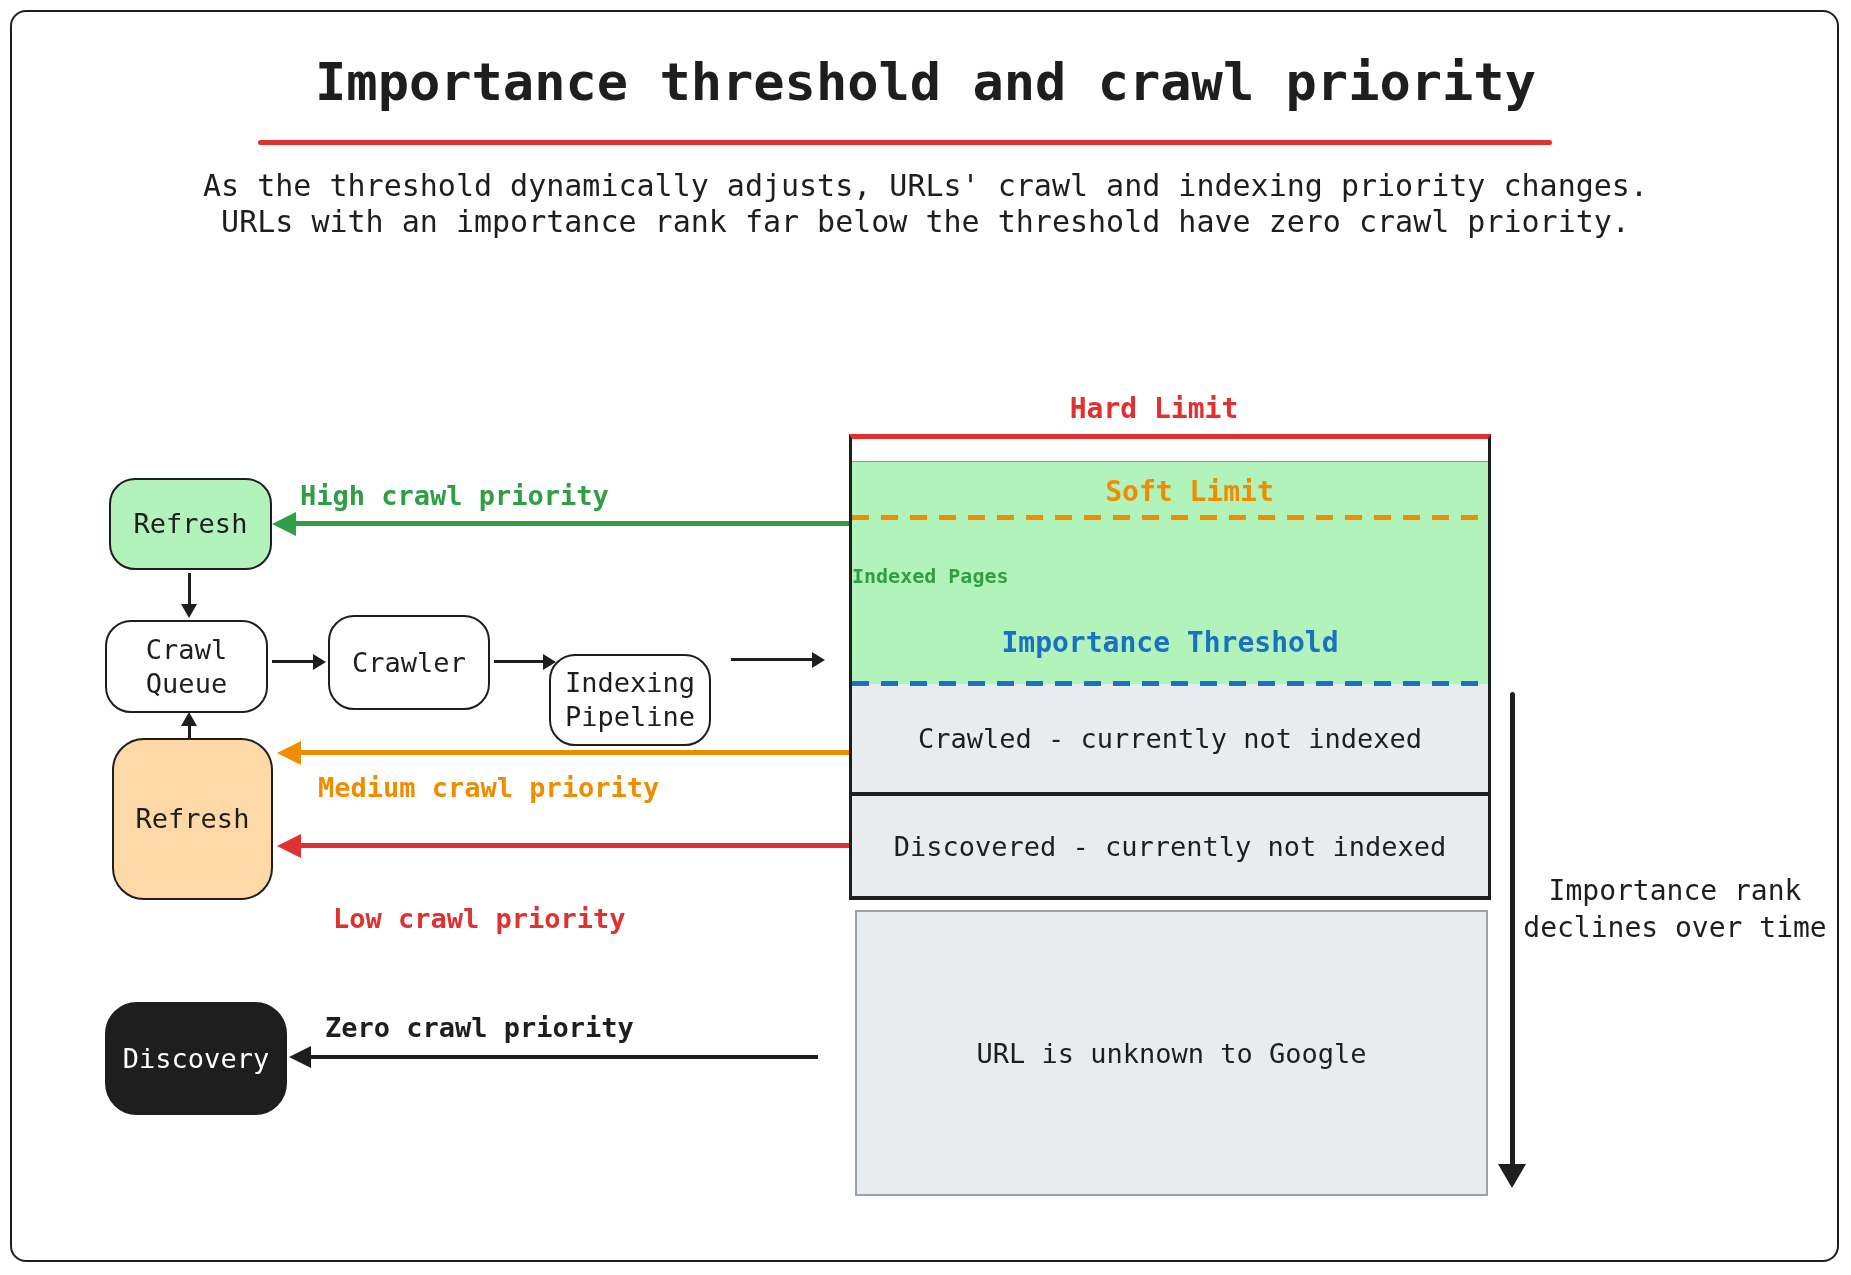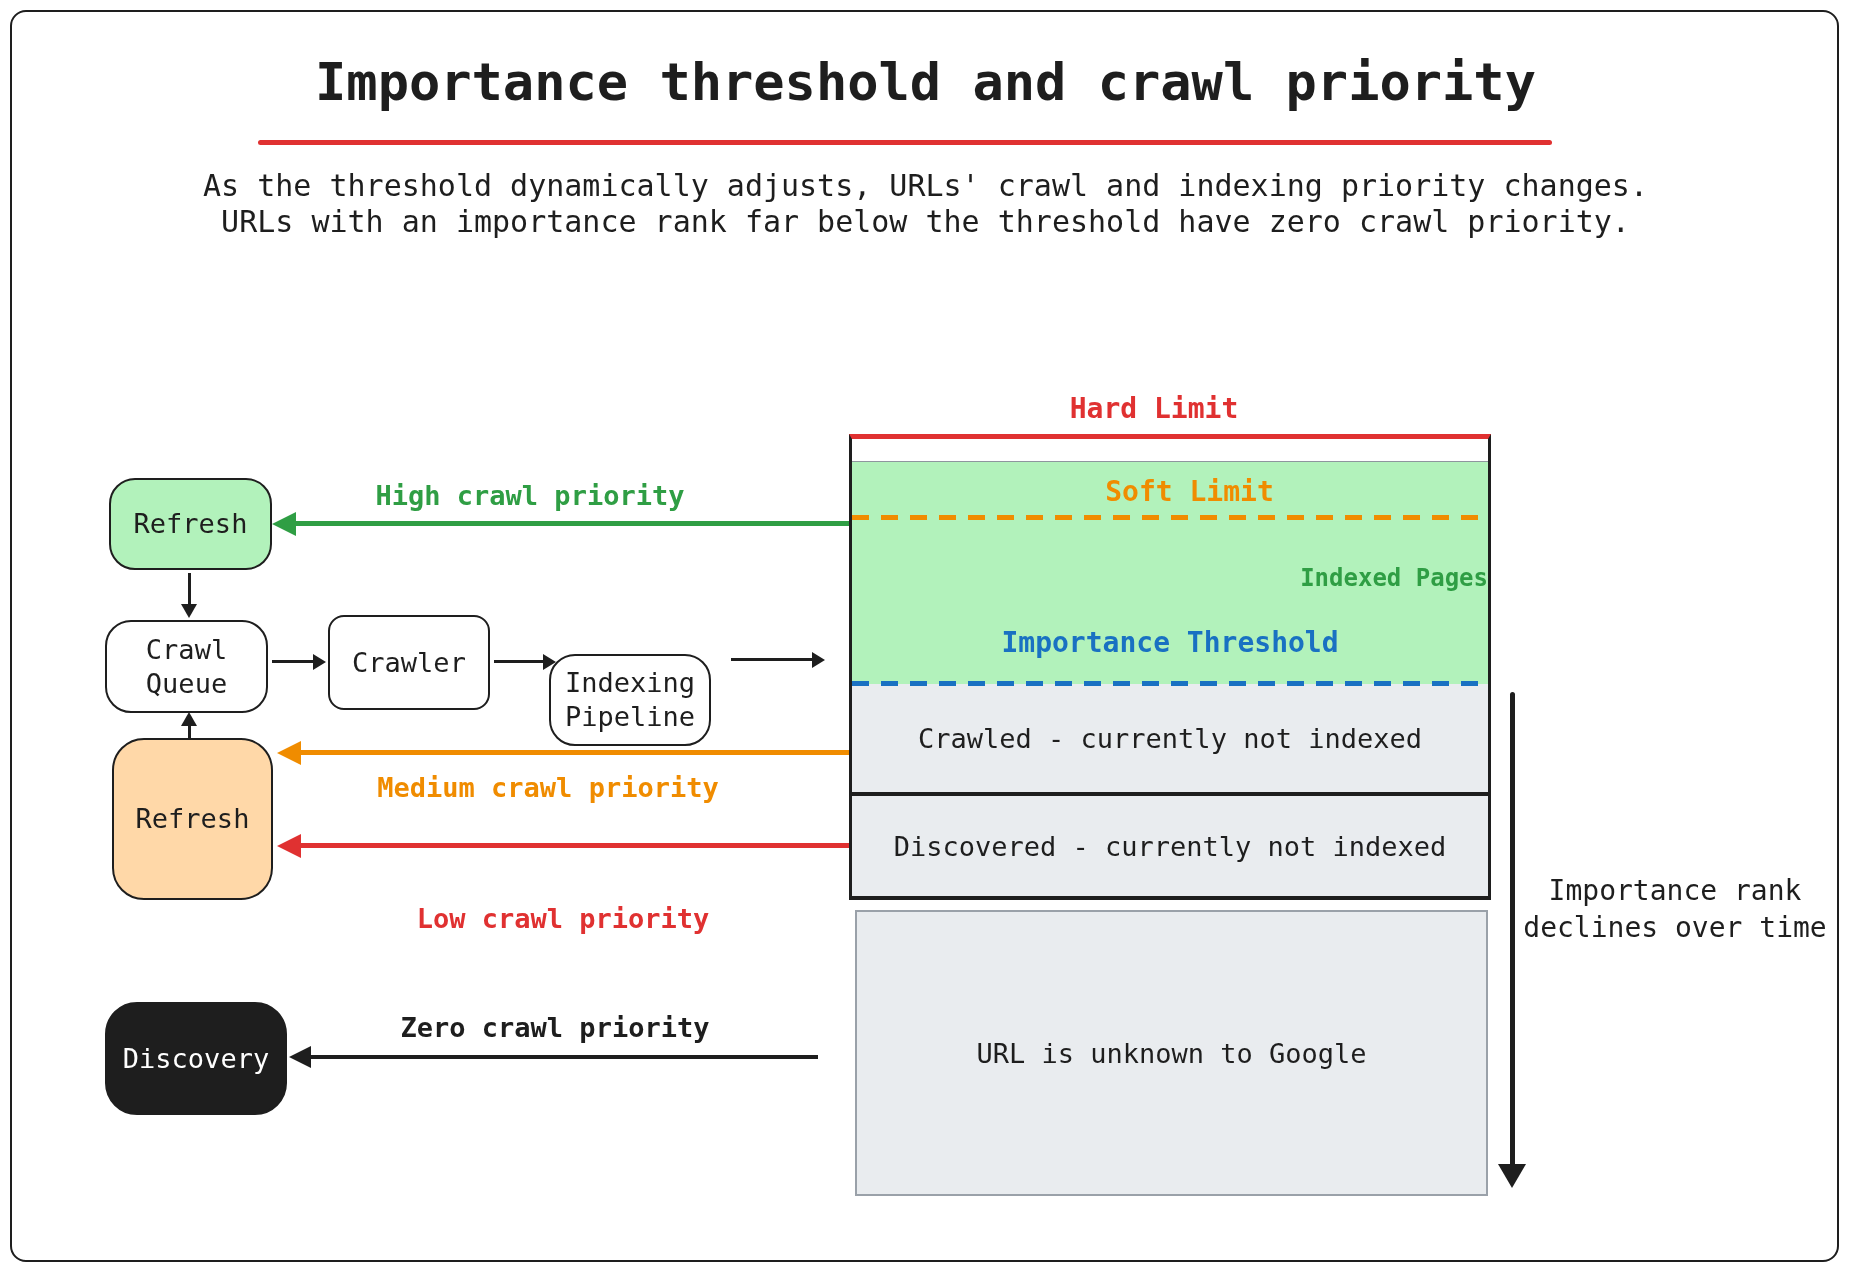--- a/index.html
+++ b/index.html
@@ -26,51 +26,51 @@
     font-size:30px; line-height:36px;
   }
   
   .node {
     position:absolute; border:2.5px solid var(--ink,#1e1e1e); border-radius:26px;
     display:flex; align-items:center; justify-content:center; text-align:center;
     font-size:27px; background:#ffffff; line-height:34px;
   }
   .node-refresh-high { left:109px; top:478px; width:163px; height:92px; background:var(--green_fill,#b2f2bb); }
   .node-crawl-queue  { left:105px; top:620px; width:163px; height:93px; }
-  .node-crawler      { left:328px; top:615px; width:162px; height:95px;border-radius:16px; }
+  .node-crawler      { left:328px; top:615px; width:162px; height:95px; }
   .node-indexing     { left:549px; top:618px; width:162px; height:92px; padding:0 10px;margin-top:36px; }
   .node-refresh-med  { left:112px; top:738px; width:161px; height:162px; background:var(--orange_fill,#ffd8a8); border-radius:32px; }
   .node-discovery    { left:105px; top:1002px; width:182px; height:113px; background:var(--ink,#1e1e1e); color:#ffffff; border-radius:32px; }
   
   .cline { position:absolute; background:var(--ink,#1e1e1e); }
   .tri { position:absolute; width:0; height:0; }
   .tri-down  { border-left:8px solid transparent; border-right:8px solid transparent; border-top:14px solid var(--ink,#1e1e1e); }
   .tri-up    { border-left:8px solid transparent; border-right:8px solid transparent; border-bottom:14px solid var(--ink,#1e1e1e); }
   .tri-right { border-top:8px solid transparent; border-bottom:8px solid transparent; border-left:13px solid var(--ink,#1e1e1e); }
   
   .parrow { position:absolute; height:5px; }
   .phead  { position:absolute; width:0; height:0; border-top:12px solid transparent; border-bottom:12px solid transparent; }
-  .plabel { position:absolute; width:460px; text-align:center; font-size:27px; font-weight:bold; }
+  .plabel { position:absolute; width:460px; text-align:left; font-size:27px; font-weight:bold; }
   
   .stack {
     position:absolute; left:849px; top:434px; width:642px; height:466px;
     border-top:5px solid var(--red,#e03131);
     border-left:3px solid var(--ink,#1e1e1e);
     border-right:3px solid var(--ink,#1e1e1e);
     border-bottom:4px solid var(--ink,#1e1e1e);
     background:#ffffff;
   }
   .strip-white { height:22px; background:#ffffff; }
   .strip-green { position:relative; height:223px; background:var(--green_fill,#b2f2bb); border-top:1.5px solid #8f969e; }
   .soft-limit-text { position:absolute; top:13px; left:0; width:100%; text-align:center; color:var(--orange,#f08c00); font-size:28px; font-weight:bold;padding-left:39px; }
   .soft-limit-line {
     position:absolute; top:53px; left:0; right:0; height:5px;
     background:repeating-linear-gradient(90deg, var(--orange,#f08c00) 0 17px, transparent 17px 29px);
   }
-  .indexed-text   { position:absolute; top:102px; left:0; width:100%; text-align:right; color:var(--green,#2f9e44); font-size:24px; font-weight:bold; }
+  .indexed-text   { position:absolute; top:102px; left:0; width:100%; text-align:left; color:var(--green,#2f9e44); font-size:20px; font-weight:bold; }
   .threshold-text { position:absolute; top:164px; left:0; width:100%; text-align:center; color:var(--blue,#1971c2); font-size:28px; font-weight:bold; }
   .threshold-line {
     position:absolute; bottom:-2px; left:0; right:0; height:5px;
     background:repeating-linear-gradient(90deg, var(--blue,#1971c2) 0 17px, transparent 17px 29px);
   }
   .strip-gray { background:var(--gray_fill,#e9ecef); display:flex; align-items:center; justify-content:center; font-size:27px; }
   .strip-crawled { height:108px; }
   .stack-divider { height:4px; background:var(--ink,#1e1e1e); }
   .strip-discovered { height:100px; }
   .hard-limit-label { position:absolute; left:1004px; top:392px; width:300px; text-align:center; color:var(--red,#e03131); font-size:28px; font-weight:bold; }

